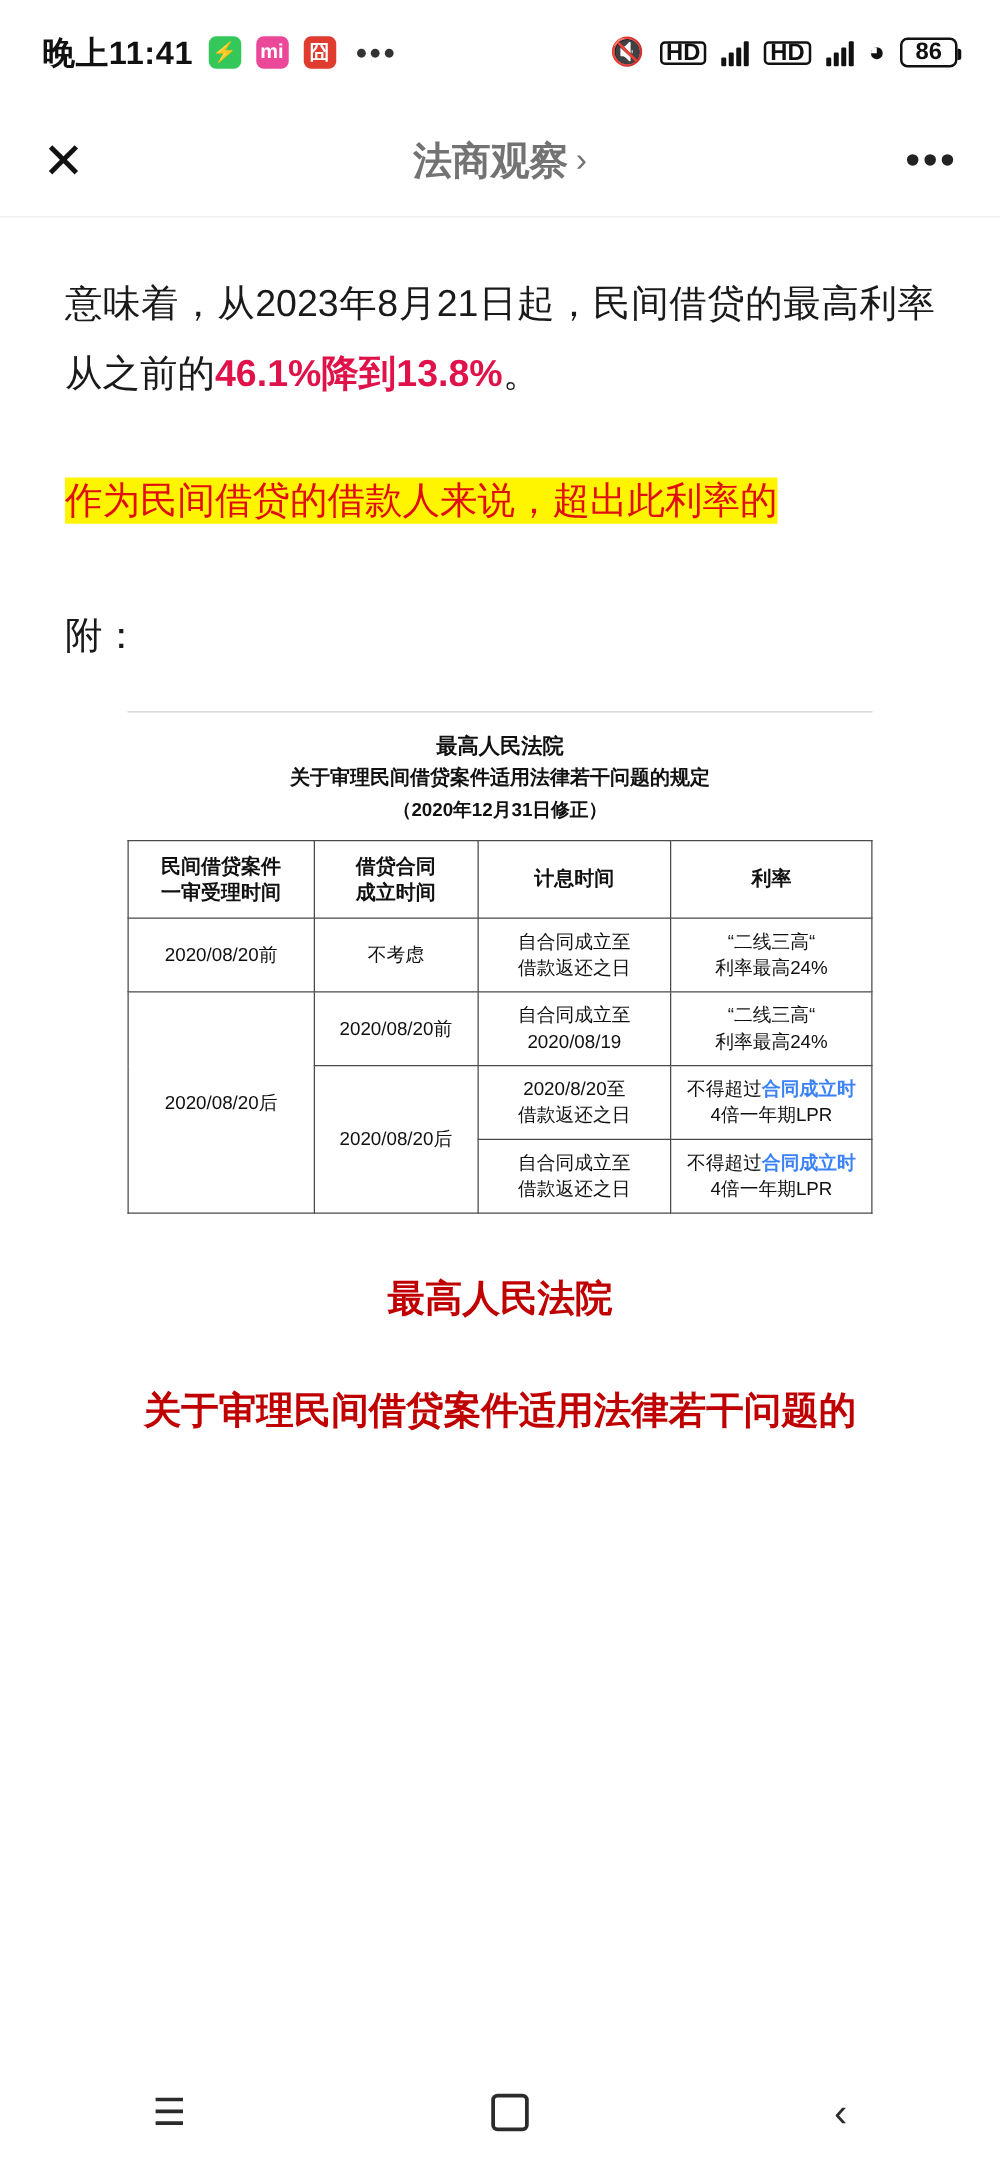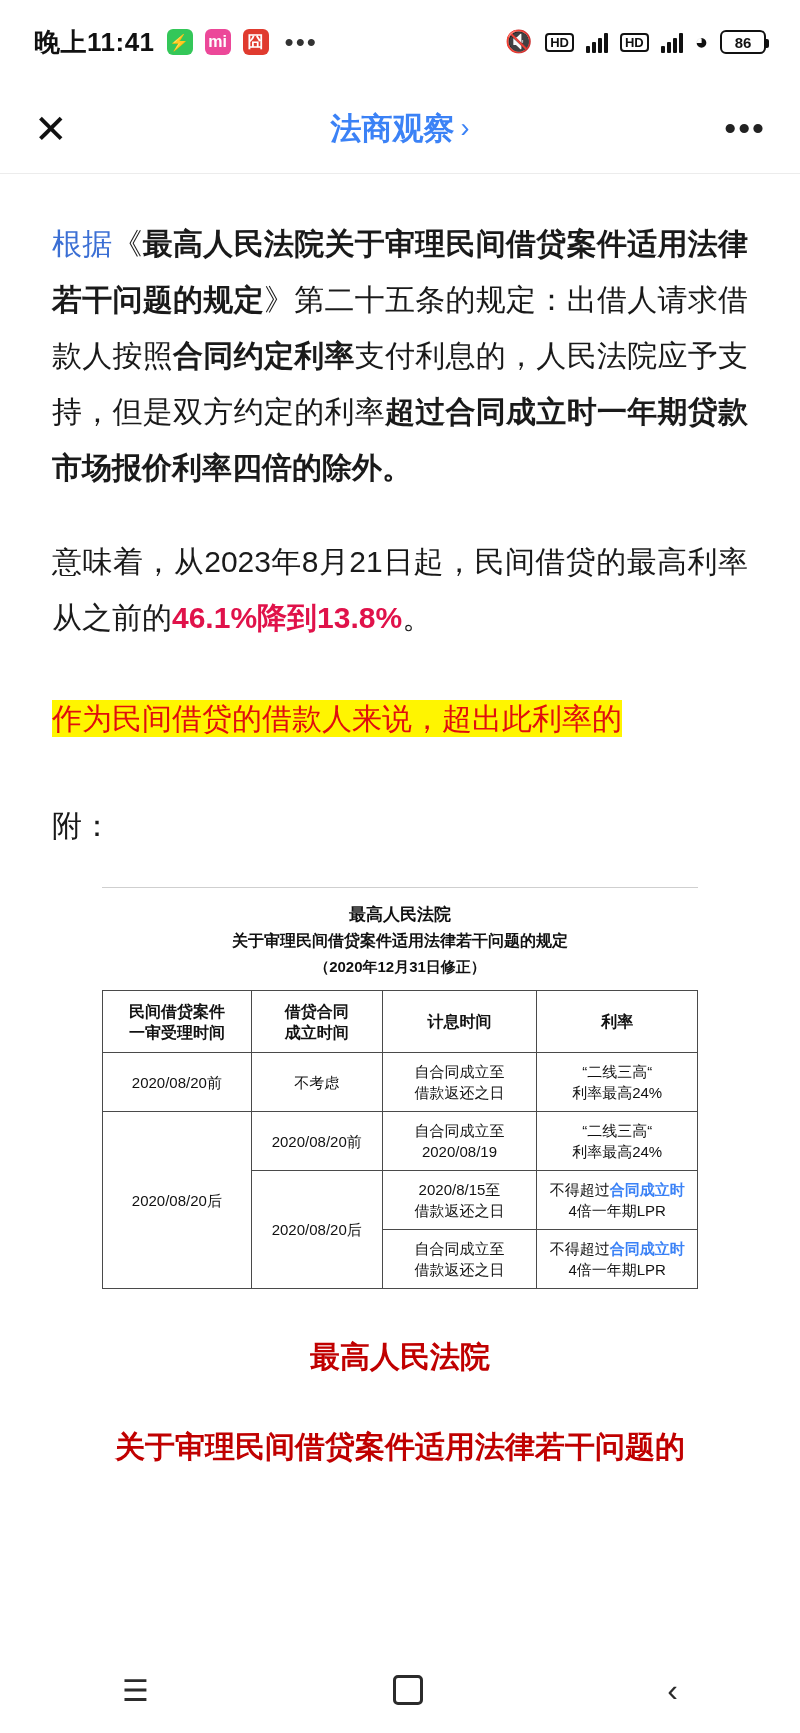--- a/index.html
+++ b/index.html
@@ -26,54 +26,54 @@
     display: inline-flex; align-items: center; justify-content: center;
     font-size: 16px; color: #fff; font-weight: 700;
   }
   .sb-badge.green { background: #34c759; }
   .sb-badge.orange { background: #ec4899; }
   .sb-badge.red { background: #e03b2f; }
   .sb-dots { font-size: 26px; color: #333; letter-spacing: 2px; margin-left: 4px; }
   .sb-right { margin-left: auto; display: flex; align-items: center; gap: 12px; }
   .sb-ico { font-size: 22px; color: #111; }
   .hd-tag {
-    font-size: 13px; font-weight: 700; color: #111;
+    font-size: 19px; font-weight: 700; color: #111;
     border: 2px solid #111; border-radius: 4px; padding: 0 3px; line-height: 15px;
   }
   .bars { display: inline-flex; align-items: flex-end; gap: 2px; height: 22px; }
   .bars i { width: 4px; background: #111; display: block; border-radius: 1px; }
   .bars i:nth-child(1) { height: 7px; }
   .bars i:nth-child(2) { height: 11px; }
   .bars i:nth-child(3) { height: 15px; }
   .bars i:nth-child(4) { height: 20px; }
   .battery {
     width: 46px; height: 24px; border: 2px solid #111; border-radius: 6px;
     display: inline-flex; align-items: center; justify-content: center;
-    font-size: 15px; font-weight: 700; position: relative;
+    font-size: 19px; font-weight: 700; position: relative;
   }
   .battery::after {
     content: ""; position: absolute; right: -5px; top: 7px;
     width: 3px; height: 9px; background: #111; border-radius: 0 2px 2px 0;
   }
 
   
   .titlebar {
     height: 90px;
     display: flex; align-items: center;
     padding: 0 34px;
     border-bottom: 1px solid #ececec;
     position: relative;
   }
   .close-x {
     font-size: 40px; font-weight: 300; color: #111; line-height: 1;
     cursor: pointer;
   }
   .title-center {
     position: absolute; left: 0; right: 0; text-align: right;
-    font-size: 31px; font-weight: 700; color: #3b82f6;
+    font-size: 31px; font-weight: 700; color: #737373;
     display: flex; align-items: center; justify-content: center; gap: 6px;
     pointer-events: none;
   }
   .title-chev { font-size: 27px; font-weight: 400; }
   .more-dots { margin-left: auto; font-size: 34px; color: #222; letter-spacing: 2px; line-height: .6; }
 
   
   .article {
     padding: 42px 52px 0 52px;
   }
@@ -208,23 +208,20 @@
   <span class="close-x">✕</span>
   <div class="title-center">
     <span>法商观察</span>
     <span class="title-chev">›</span>
   </div>
   <span class="more-dots">•••</span>
 </div>
 
 <div class="article">
 
-  <p class="para">
-    <span class="lead-blue">根据</span><span>《</span><span class="b">最高人民法院关于审理民间借贷案件适用法律若干问题的规定</span><span>》</span><span>第二十五条的规定：出借人请求借款人按照</span><span class="b">合同约定利率</span><span>支付利息的，人民法院应予支持，但是双方约定的利率</span><span class="b">超过合同成立时一年期贷款市场报价利率四倍的除外。</span>
-  </p>
 
   <p class="para para2">
     <span>意味着，从2023年8月21日起，民间借贷的最高利率从之前的</span><span class="rate-red">46.1%</span><span class="rate-red">降到</span><span class="rate-red">13.8%</span><span>。</span>
   </p>
 
   <div class="highlight-block">
     <span class="hl-line">作为民间借贷的借款人来说，超出此利率的</span><br>
   </div>
 
   <p class="attach">附：</p>
@@ -282,21 +279,21 @@
             <span class="cell-sub">2020/08/19</span>
           </td>
           <td>
             <span class="cell-sub">“二线三高“</span>
             <span class="cell-sub">利率最高24%</span>
           </td>
         </tr>
         <tr>
           <td rowspan="2">2020/08/20后</td>
           <td>
-            <span class="cell-sub">2020/8/15至</span>
+            <span class="cell-sub">2020/8/20至</span>
             <span class="cell-sub">借款返还之日</span>
           </td>
           <td>
             <span class="cell-sub"><span>不得超过</span><span class="red-em">合同成立时</span></span>
             <span class="cell-sub">4倍一年期LPR</span>
           </td>
         </tr>
         <tr>
           <td>
             <span class="cell-sub">自合同成立至</span>

